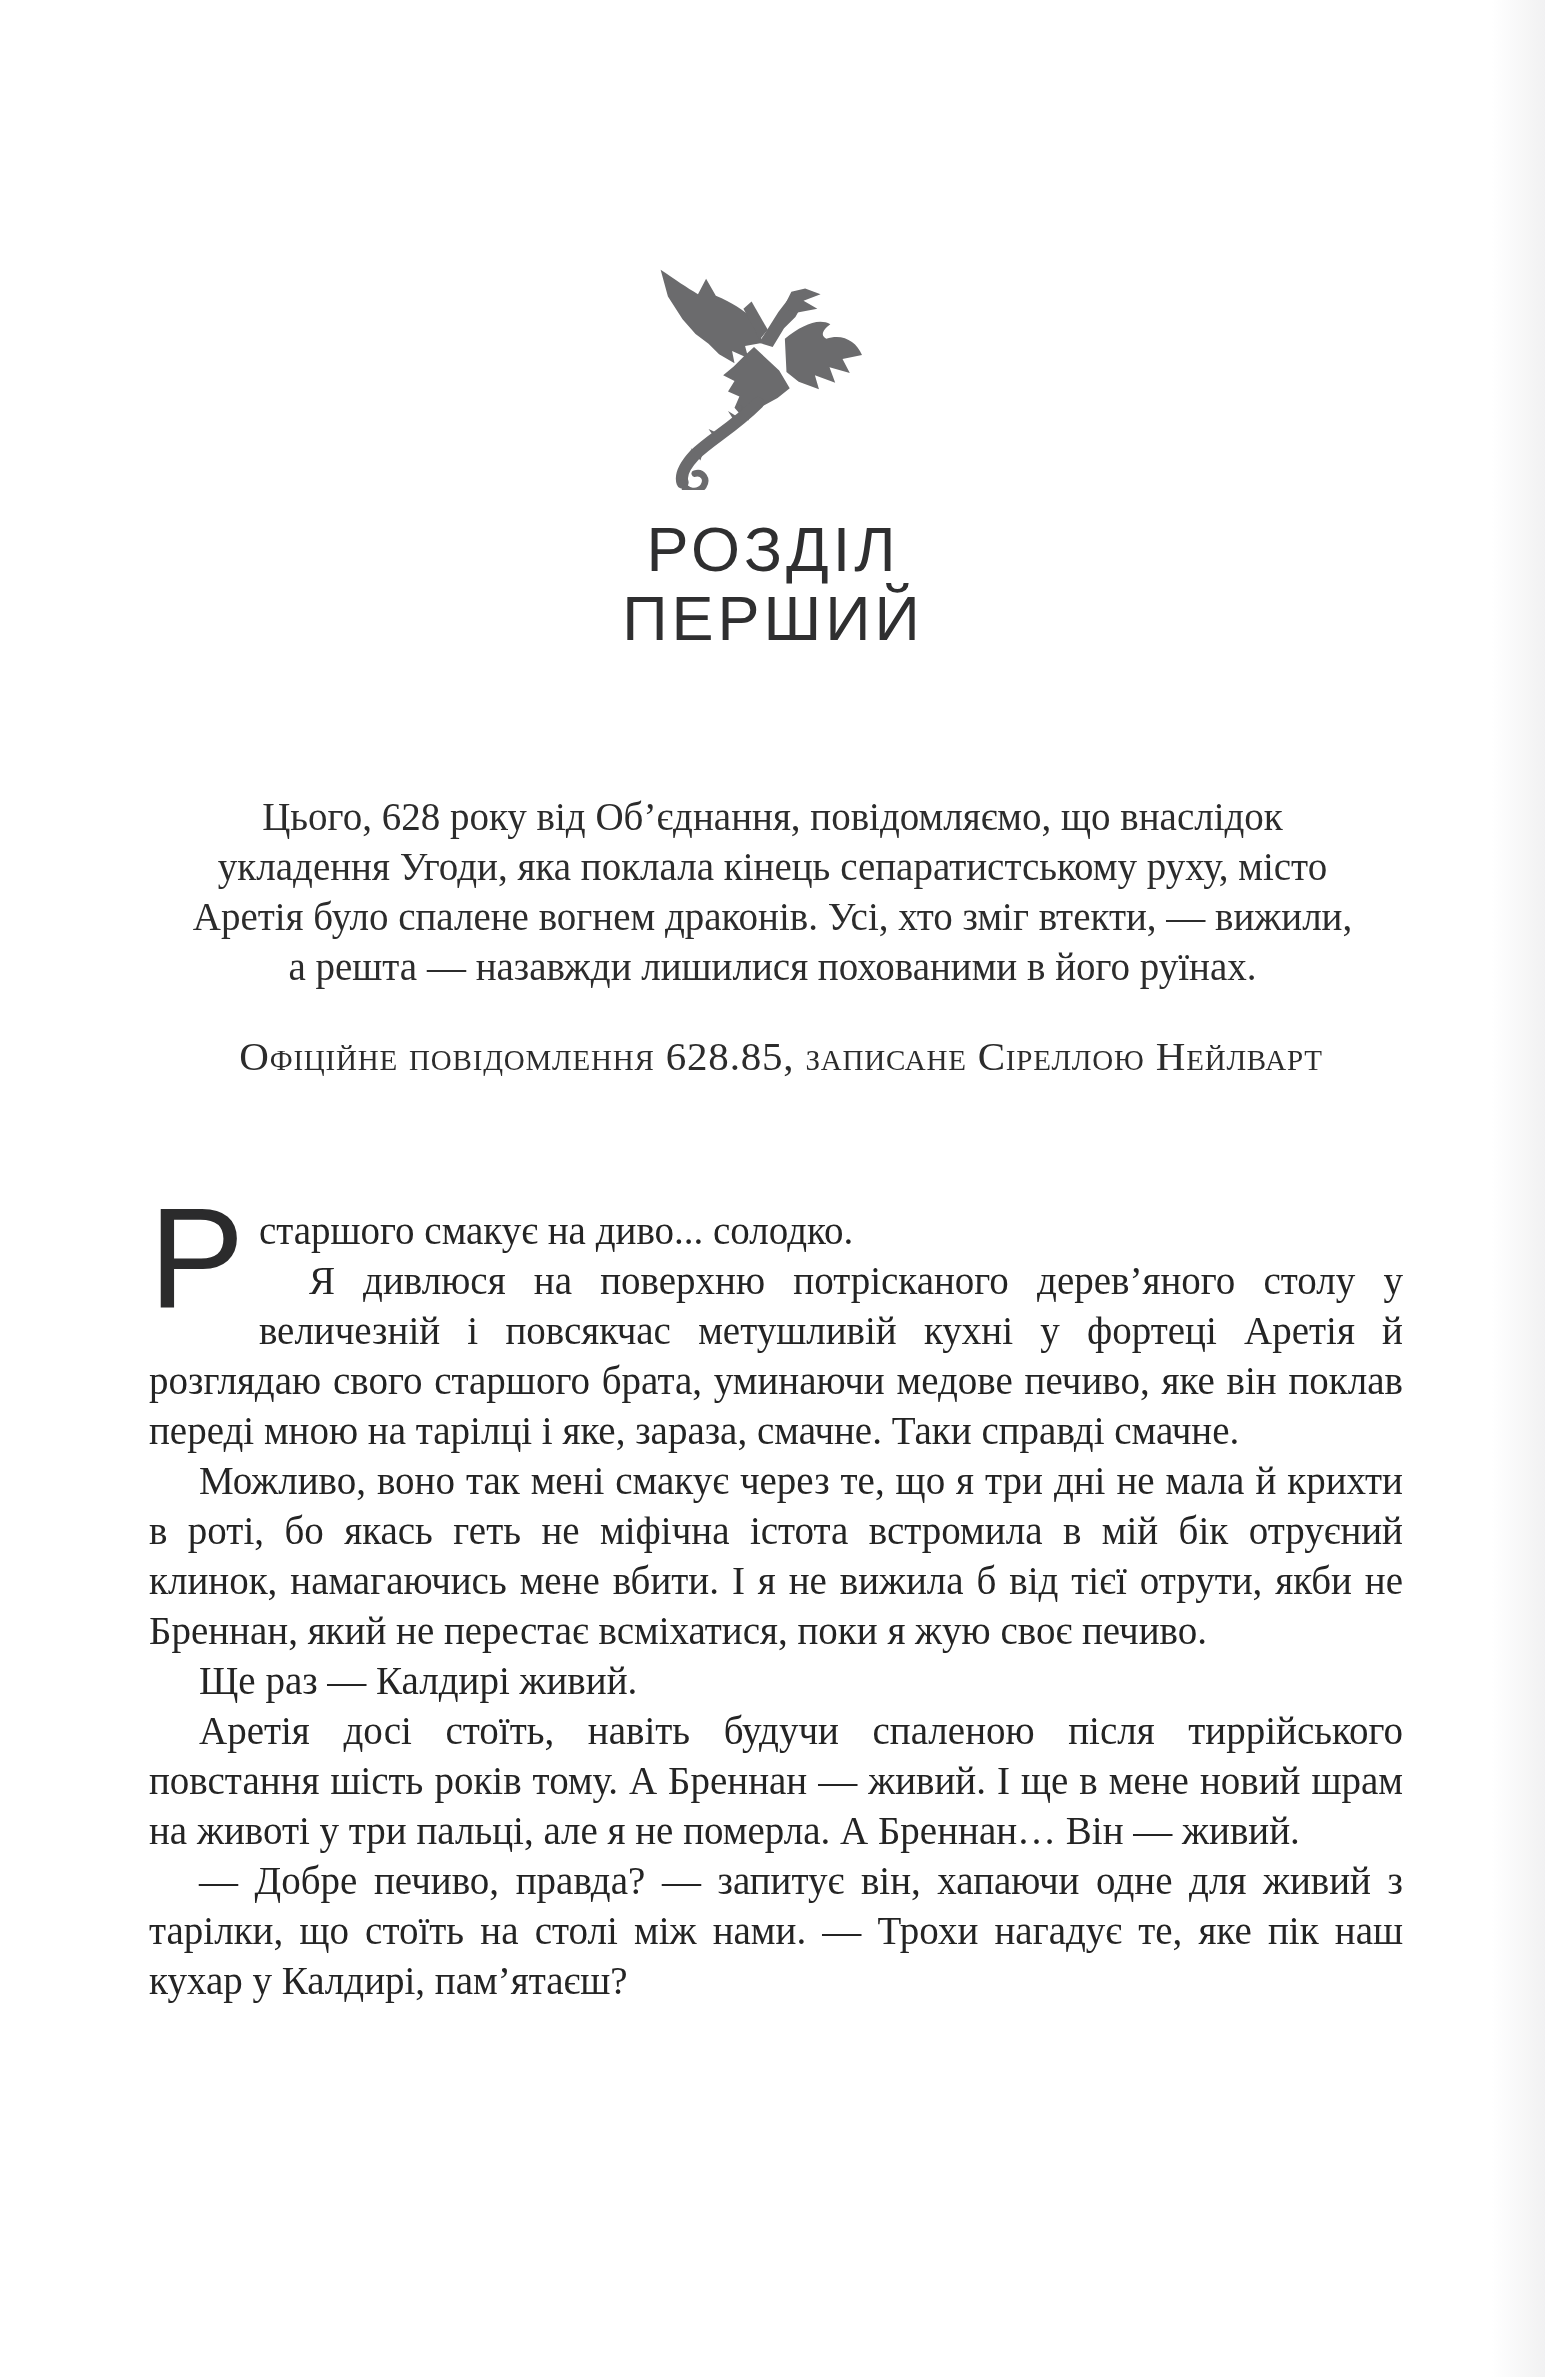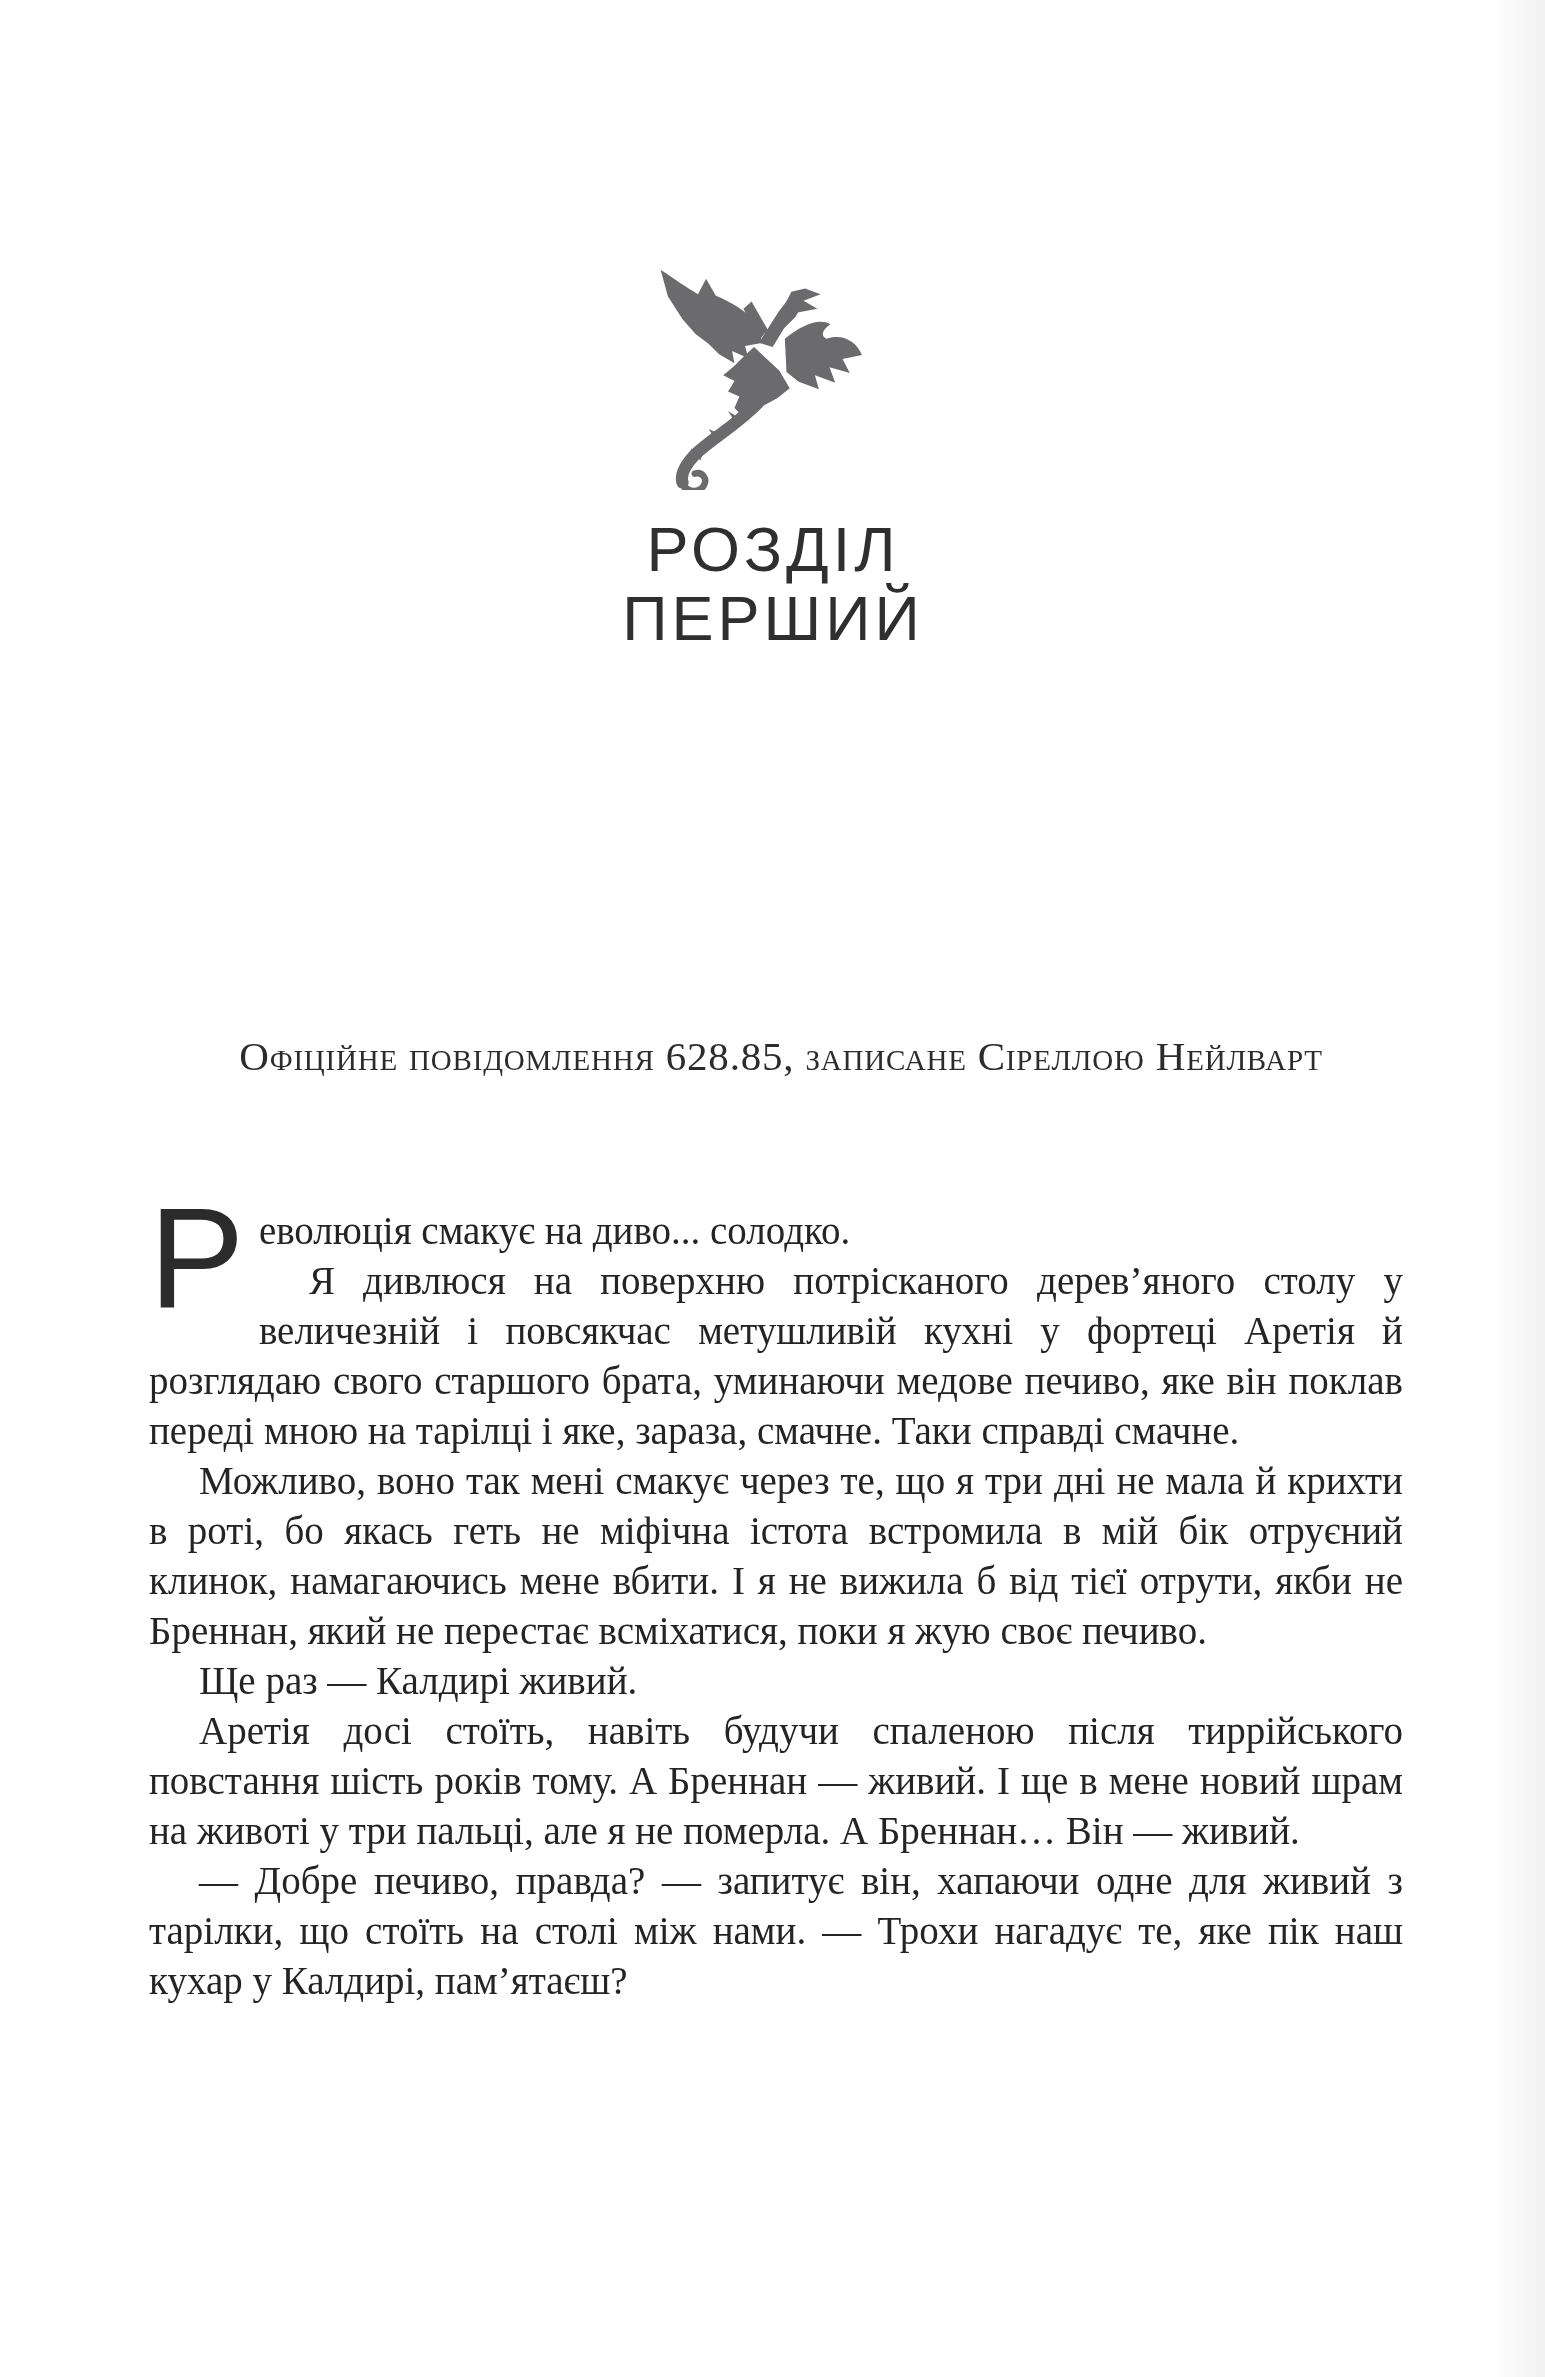--- a/index.html
+++ b/index.html
@@ -113,25 +113,26 @@
     <path d="M29,264 C33,276 48,278 55,268 C60,260 54,250 44,253" fill="none" stroke="#6b6b6d" stroke-width="8" stroke-linecap="round"></path>
 
     <path d="M31,266 L23,284 L37,273 Z"></path>
   </svg>
 
   <h1 class="chapter-title">
     <span>РОЗДІЛ</span><br>
     <span>ПЕРШИЙ</span>
   </h1>
 
+  <div class="epigraph">Цього, 628 року від Об’єднання, повідомляємо, що внаслідок укладення Угоди, яка поклала кінець сепаратистському руху, місто Аретія було спалене вогнем драконів. Усі, хто зміг втекти, — вижили, а решта — назавжди лишилися похованими в його руїнах.</div>
 
   <div class="attribution">Офіційне повідомлення 628.85, записане Сіреллою Нейлварт</div>
 
   <div class="body-text">
-      <p class="first"><span class="dropcap">Р</span><span>еволюція смакує на диво... солодко.</span></p>
+      <p class="first"><span class="dropcap">Р</span><span>старшого смакує на диво... солодко.</span></p>
       <p><span>Я дивлюся на поверхню потрісканого дерев’яного столу у величезній і повсякчас метушливій кухні у фортеці Аретія й розглядаю свого старшого брата, уминаючи медове печиво, яке він поклав переді мною на тарілці і яке, зараза, смачне. Таки справді смачне.</span></p>
       <p><span>Можливо, воно так мені смакує через те, що я три дні не мала й крихти в роті, бо якась геть не міфічна істота встромила в мій бік отруєний клинок, намагаючись мене вбити. І я не вижила б від тієї отрути, якби не Бреннан, який не перестає всміхатися, поки я жую своє печиво.</span></p>
       <p><span>Ще раз — Калдирі живий.</span></p>
       <p><span>Аретія досі стоїть, навіть будучи спаленою після тиррійського повстання шість років тому. А Бреннан — живий. І ще в мене новий шрам на животі у три пальці, але я не померла. А Бреннан… Він — живий.</span></p>
       <p><span>— Добре печиво, правда? — запитує він, хапаючи одне для живий з тарілки, що стоїть на столі між нами. — Трохи нагадує те, яке пік наш кухар у Калдирі, пам’ятаєш?</span></p>
     </div>
 
 </div>
 
 

